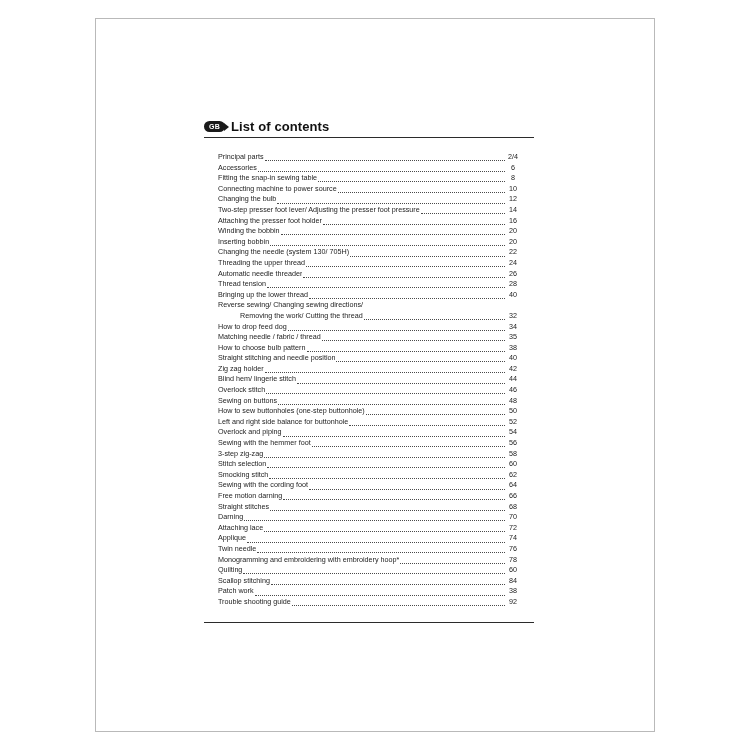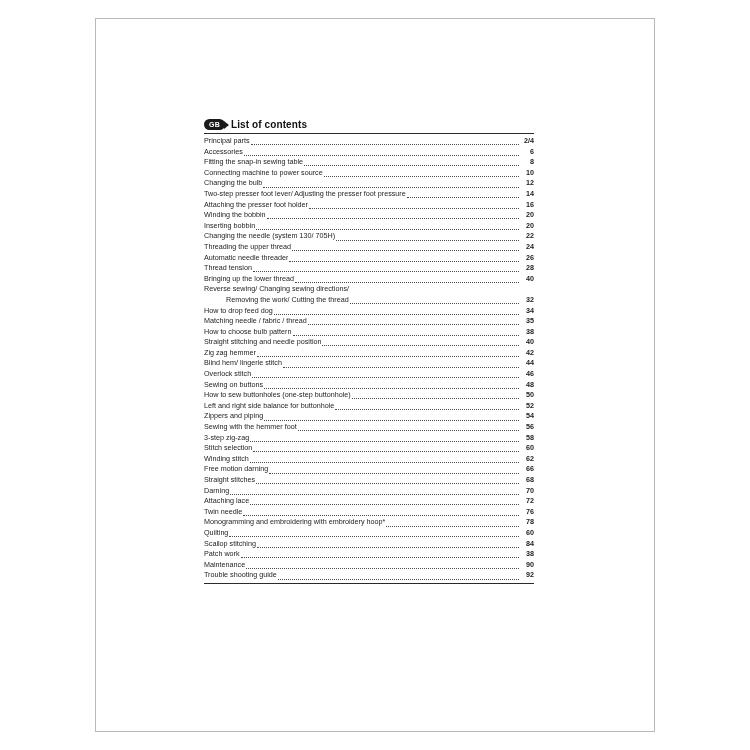--- a/index.html
+++ b/index.html
@@ -54,38 +54,38 @@
     position: absolute;
     right: -4px;
     top: 1.5px;
     width: 0;
     height: 0;
     border-top: 4px solid transparent;
     border-bottom: 4px solid transparent;
     border-left: 5px solid #1a1a1a;
   }
   .toc-title {
-    font-size: 10px;
+    font-size: 13px;
     font-weight: bold;
     color: #111111;
     letter-spacing: 0.1px;
     text-align: right;
   }
   .rule {
     height: 1px;
     background: #2b2b2b;
     margin-bottom: 2px;
   }
   .rule.bottom {
     margin-top: 2px;
     margin-bottom: 0;
   }
   .toc-list {
     list-style: none;
-    margin: 0;
+    margin: 14px;
     padding: 0;
   }
   .toc-row {
     display: flex;
     align-items: flex-end;
     font-size: 7.2px;
     color: #1c1c1c;
     line-height: 10.6px;
     white-space: nowrap;
   }
@@ -97,23 +97,22 @@
   }
   .toc-row .dots {
     flex: 1 1 auto;
     overflow: hidden;
     margin: 0 1px 1.4px 1px;
     border-bottom: 1px dotted #4a4a4a;
     height: 1px;
   }
   .toc-row .page-no {
     flex: 0 0 auto;
-    text-align: right;
+    text-align: center;
     min-width: 14px;
-    font-weight: bold;
   }
   .toc-row.sub .label {
     padding-left: 22px;
   }
   .toc-row.nodots .dots {
     border-bottom: none;
   }
 </style>
 </head>
 <body>
@@ -223,21 +222,21 @@
           <span class="label">How to choose bulb pattern</span>
           <span class="dots"></span>
           <span class="page-no">38</span>
         </li>
         <li class="toc-row">
           <span class="label">Straight stitching and needle position</span>
           <span class="dots"></span>
           <span class="page-no">40</span>
         </li>
         <li class="toc-row">
-          <span class="label">Zig zag hemmer</span>
+          <span class="label">Zig zag holder</span>
           <span class="dots"></span>
           <span class="page-no">42</span>
         </li>
         <li class="toc-row">
           <span class="label">Blind hem/ lingerie stitch</span>
           <span class="dots"></span>
           <span class="page-no">44</span>
         </li>
         <li class="toc-row">
           <span class="label">Overlock stitch</span>
@@ -253,65 +252,75 @@
           <span class="label">How to sew buttonholes (one-step buttonhole)</span>
           <span class="dots"></span>
           <span class="page-no">50</span>
         </li>
         <li class="toc-row">
           <span class="label">Left and right side balance for buttonhole</span>
           <span class="dots"></span>
           <span class="page-no">52</span>
         </li>
         <li class="toc-row">
-          <span class="label">Zippers and piping</span>
+          <span class="label">Overlock and piping</span>
           <span class="dots"></span>
           <span class="page-no">54</span>
         </li>
         <li class="toc-row">
           <span class="label">Sewing with the hemmer foot</span>
           <span class="dots"></span>
           <span class="page-no">56</span>
         </li>
         <li class="toc-row">
           <span class="label">3-step zig-zag</span>
           <span class="dots"></span>
           <span class="page-no">58</span>
         </li>
         <li class="toc-row">
           <span class="label">Stitch selection</span>
           <span class="dots"></span>
           <span class="page-no">60</span>
         </li>
         <li class="toc-row">
-          <span class="label">Winding stitch</span>
+          <span class="label">Smocking stitch</span>
           <span class="dots"></span>
           <span class="page-no">62</span>
         </li>
         <li class="toc-row">
+          <span class="label">Sewing with the cording foot</span>
+          <span class="dots"></span>
+          <span class="page-no">64</span>
+        </li>
+        <li class="toc-row">
           <span class="label">Free motion darning</span>
           <span class="dots"></span>
           <span class="page-no">66</span>
         </li>
         <li class="toc-row">
           <span class="label">Straight stitches</span>
           <span class="dots"></span>
           <span class="page-no">68</span>
         </li>
         <li class="toc-row">
           <span class="label">Darning</span>
           <span class="dots"></span>
           <span class="page-no">70</span>
         </li>
         <li class="toc-row">
           <span class="label">Attaching lace</span>
           <span class="dots"></span>
           <span class="page-no">72</span>
         </li>
         <li class="toc-row">
+          <span class="label">Applique</span>
+          <span class="dots"></span>
+          <span class="page-no">74</span>
+        </li>
+        <li class="toc-row">
           <span class="label">Twin needle</span>
           <span class="dots"></span>
           <span class="page-no">76</span>
         </li>
         <li class="toc-row">
           <span class="label">Monogramming and embroidering with embroidery hoop*</span>
           <span class="dots"></span>
           <span class="page-no">78</span>
         </li>
         <li class="toc-row">
@@ -321,25 +330,20 @@
         </li>
         <li class="toc-row">
           <span class="label">Scallop stitching</span>
           <span class="dots"></span>
           <span class="page-no">84</span>
         </li>
         <li class="toc-row">
           <span class="label">Patch work</span>
           <span class="dots"></span>
           <span class="page-no">38</span>
-        </li>
-        <li class="toc-row">
-          <span class="label">Maintenance</span>
-          <span class="dots"></span>
-          <span class="page-no">90</span>
         </li>
         <li class="toc-row">
           <span class="label">Trouble shooting guide</span>
           <span class="dots"></span>
           <span class="page-no">92</span>
         </li>
       </ul>
 
     <div class="rule bottom"></div>
 

